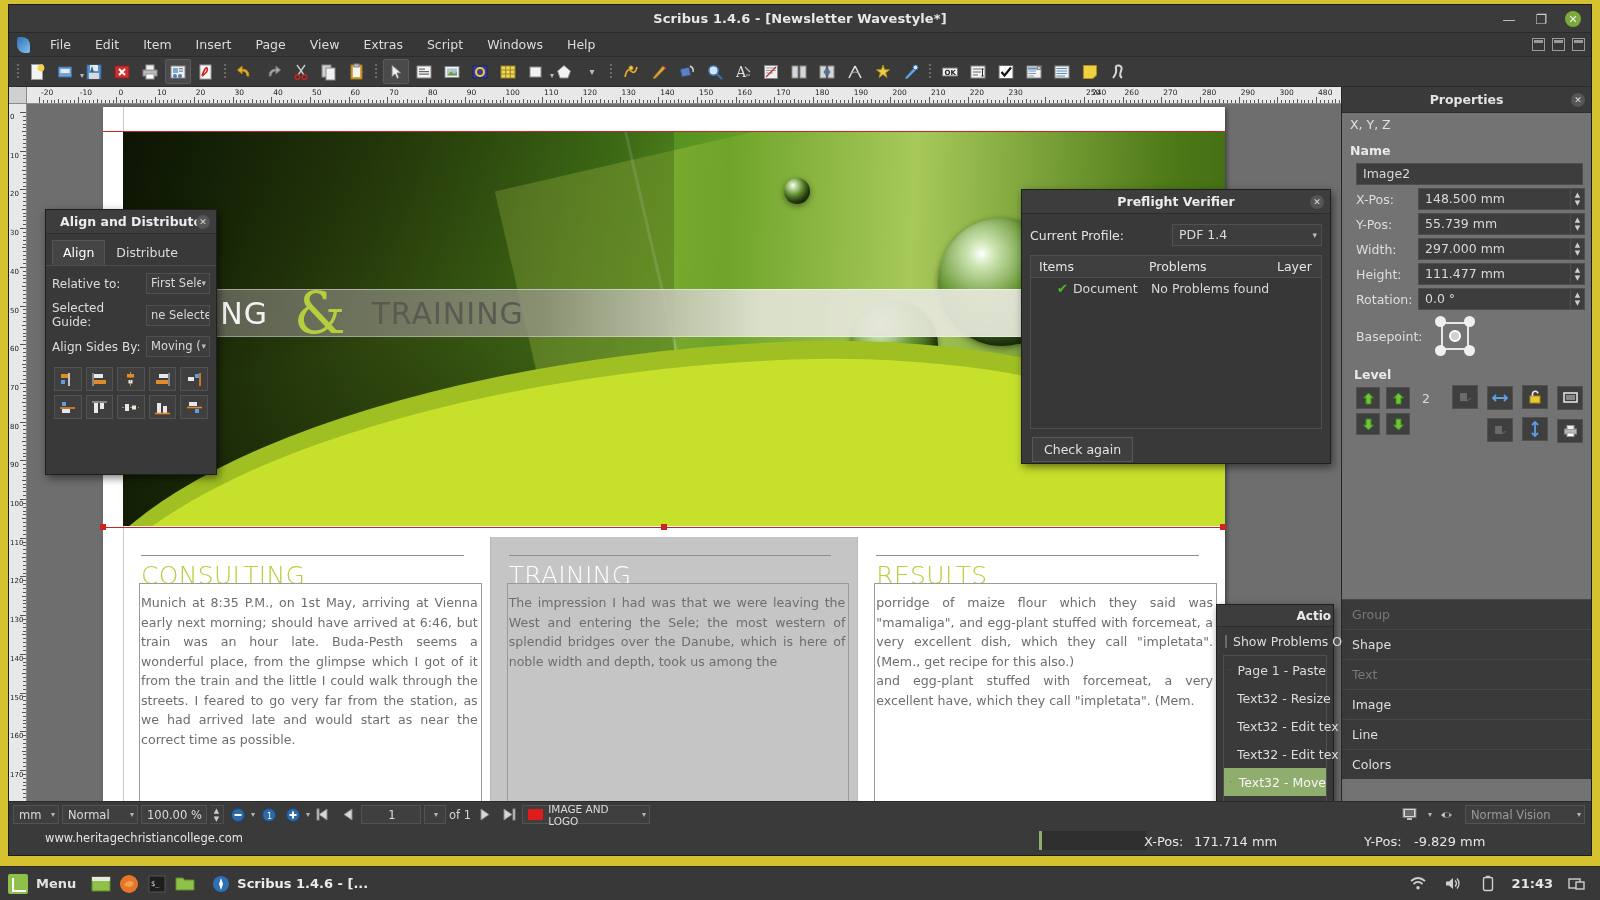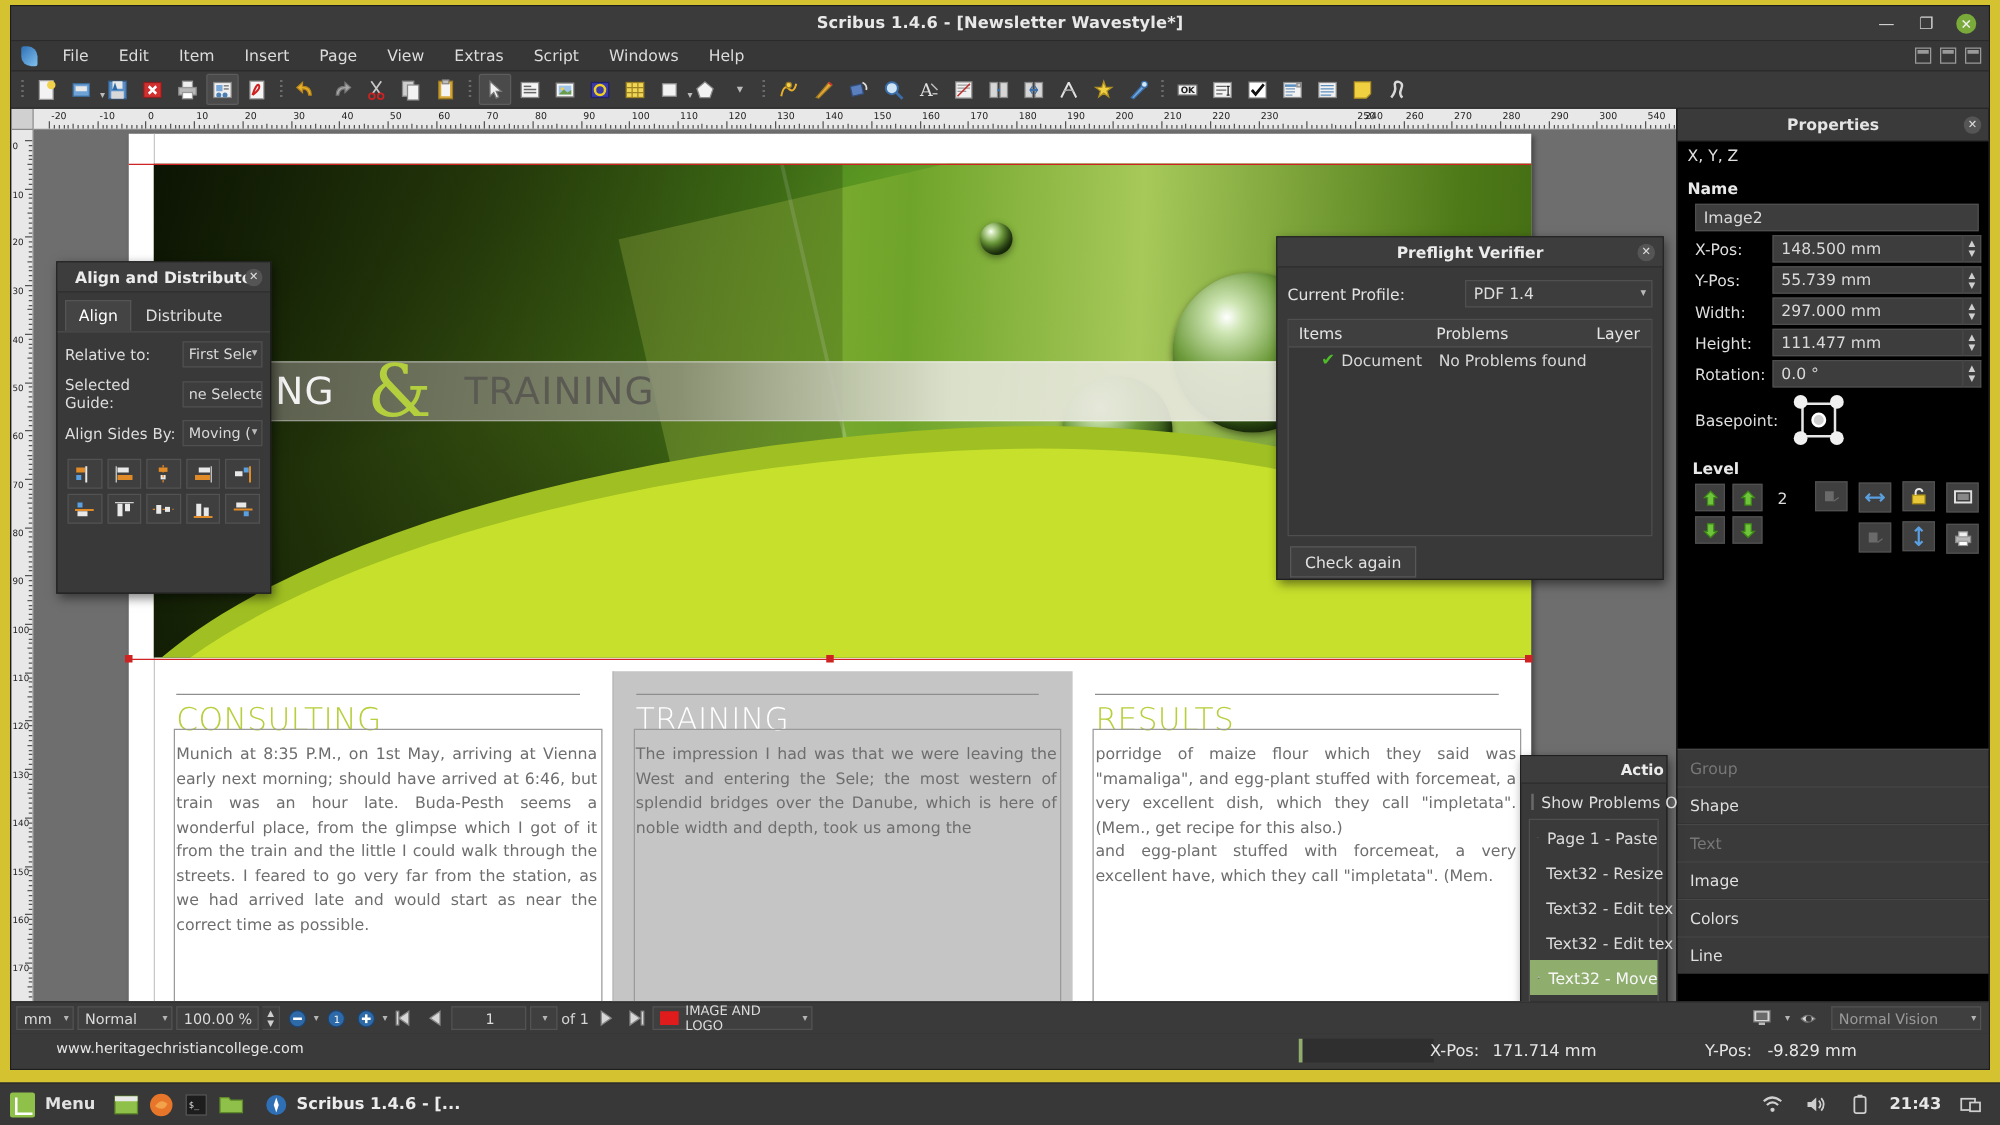--- a/index.html
+++ b/index.html
@@ -122,21 +122,21 @@
   .col.shaded { background: #c5c5c5; }
   .col-rule { position:absolute; left: 18px; right: 26px; top: 18px; height:1px; background:#8e8e8e; }
   .col-h { font-size: 25px; letter-spacing:.3px; margin-bottom: 3px; font-family:"DejaVu Sans",sans-serif; font-weight:300;}
   .col-h.green { color:#b6cf3a; }
   .col-h.white { color:#ffffff; }
   .col-body { font-size: 12.6px; line-height: 19.5px; color:#6e6e6e; text-align: justify; }
   .col-body p { margin-bottom: 12px; }
   .txtbox { position:absolute; left: 16px; right: 8px; top: 46px; bottom: 6px; border:1px solid #9a9a9a; pointer-events:none;}
 
   
-  .rightdock { position:absolute; right:0; top:0; width: 250px; bottom: 0; background:#000000;
+  .rightdock { position:absolute; right:0; top:0; width: 250px; bottom: 0; background:#737373;
                border-left: 1px solid #262626; }
   .dock-title { height: 26px; background:#3a3a3a; display:flex; align-items:center; justify-content:center;
                 position:relative; border-bottom:1px solid #2b2b2b;}
   .dock-title span.t { color:#e4e4e4; font-size:12.5px; font-weight:bold; }
   .dock-x { position:absolute; right:6px; width:14px; height:14px; border-radius:50%;
             background:#555; color:#ddd; font-size:9px; display:flex;align-items:center;justify-content:center; cursor:pointer;}
   .xyz { color:#e0e0e0; font-size:12.5px; padding: 4px 0 4px 8px; }
   .sect-h { color:#e9e9e9; font-size:12.5px; font-weight:bold; padding: 7px 0 5px 8px;}
   .fld { background:#3d3d3d; border:1px solid #4e4e4e; color:#d9d9d9; font-size:12.5px;
          height:22px; line-height:20px; padding: 0 6px; }
@@ -903,21 +903,21 @@
           <span class="rh-tick" style="left: 1250.4px; height: 6px;"></span>
           <span class="rh-tick" style="left: 1254.27px; height: 3px;"></span>
           <span class="rh-tick" style="left: 1258.14px; height: 3px;"></span>
           <span class="rh-tick" style="left: 1262.01px; height: 3px;"></span>
           <span class="rh-tick" style="left: 1265.88px; height: 3px;"></span>
           <span class="rh-tick" style="left: 1269.75px; height: 4px;"></span>
           <span class="rh-tick" style="left: 1273.62px; height: 3px;"></span>
           <span class="rh-tick" style="left: 1277.49px; height: 3px;"></span>
           <span class="rh-tick" style="left: 1281.36px; height: 3px;"></span>
           <span class="rh-tick" style="left: 1285.23px; height: 3px;"></span>
-          <span class="rh-lab" style="left: 1291.1px;">540</span>
+          <span class="rh-lab" style="left: 1291.1px;">480</span>
           <span class="rh-tick" style="left: 1289.1px; height: 6px;"></span>
           <span class="rh-tick" style="left: 1292.97px; height: 3px;"></span>
           <span class="rh-tick" style="left: 1296.84px; height: 3px;"></span>
           <span class="rh-tick" style="left: 1300.71px; height: 3px;"></span>
           <span class="rh-tick" style="left: 1304.58px; height: 3px;"></span>
           <span class="rh-tick" style="left: 1308.45px; height: 4px;"></span>
           <span class="rh-tick" style="left: 1312.32px; height: 3px;"></span>
         </div>
 
       <div class="ruler-v" id="rv">
@@ -1334,24 +1334,24 @@
           <div class="acc-item">
               <span>Shape</span>
             </div>
           <div class="acc-item disabled">
               <span>Text</span>
             </div>
           <div class="acc-item">
               <span>Image</span>
             </div>
           <div class="acc-item">
+              <span>Line</span>
+            </div>
+          <div class="acc-item">
               <span>Colors</span>
-            </div>
-          <div class="acc-item">
-              <span>Line</span>
             </div>
         </div>
       </div>
 
       <div class="floatwin align-win">
         <div class="fw-title">
           <span>Align and Distribute</span>
           <div class="dock-x">✕</div>
         </div>
         <div class="tabs">

